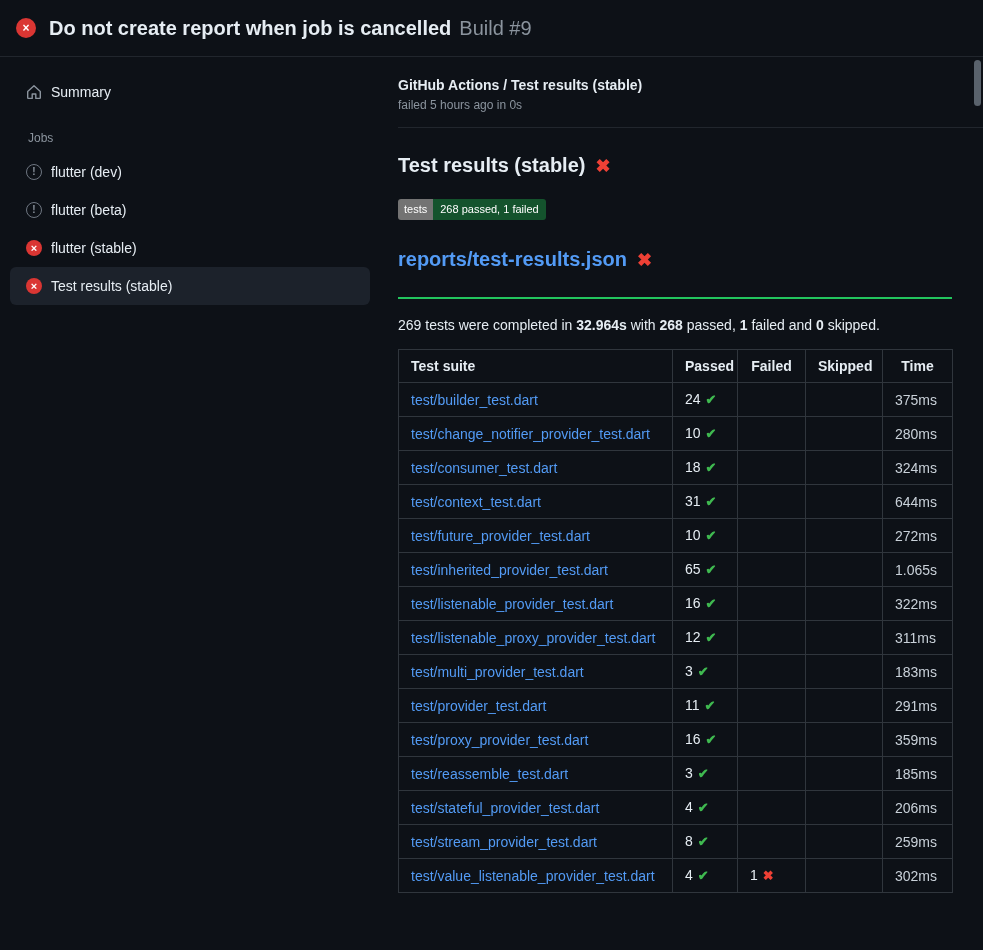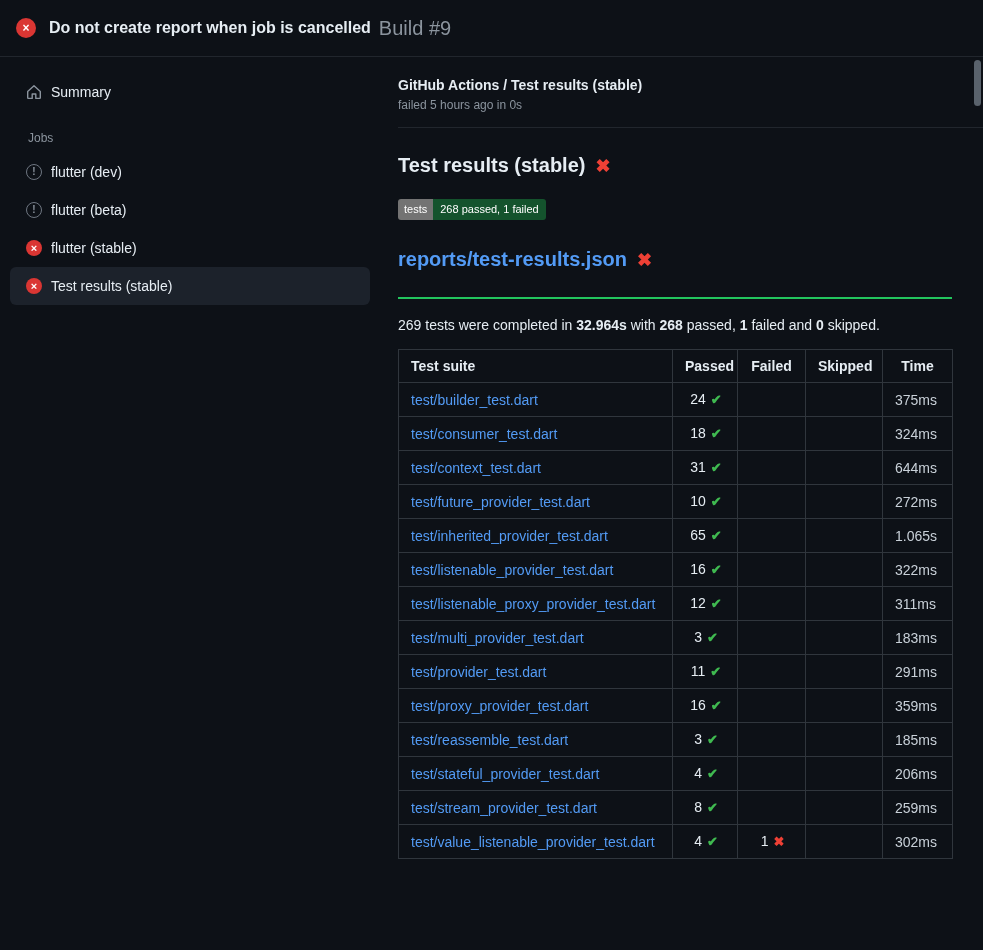--- a/index.html
+++ b/index.html
@@ -24,21 +24,21 @@
   }
   .fail-circle {
     width: 20px; height: 20px;
     border-radius: 50%;
     background: #da3633;
     color: #fff;
     display: flex; align-items: center; justify-content: center;
     font-size: 12px; font-weight: 700;
     flex-shrink: 0;
   }
-  .run-title { font-size: 16px; font-weight: 700; margin-left: 13px; }
+  .run-title { font-size: 20px; font-weight: 700; margin-left: 13px; }
   .run-build { font-size: 20px; font-weight: 400; color: #8b949e; margin-left: 8px; }
 
   
   .content { display: flex; align-items: flex-start; }
 
   
   .sidebar { width: 380px; flex-shrink: 0; padding: 18px 10px 0 10px; }
   .summary-item {
     display: flex; align-items: center; gap: 9px;
     padding: 9px 16px; border-radius: 6px;
@@ -111,21 +111,21 @@
     border: 1px solid #30363d;
     padding: 7px 12px;
     font-size: 14px;
     line-height: 18px;
     overflow: hidden;
     white-space: nowrap;
   }
   .results th { font-weight: 700; text-align: center; color: #e6edf3; }
   .results th.suite-h { text-align: left; }
   .results td.suite a { color: #539bf5; text-decoration: none; }
-  .results td.num-cell { text-align: center; padding-right: 10px; }
+  .results td.num-cell { text-align: left; padding-right: 10px; }
   .results td.time-cell { color: #c9d1d9; text-align: left; }
   .num { color: #e6edf3; }
   .mark { margin-left: 5px; font-size: 13px; font-weight: 700; }
   .mark.pass { color: #3fb950; }
   .mark.fail { color: #ee4035; }
 
   
   .scroll-thumb {
     position: absolute;
     top: 60px; right: 2px;
@@ -225,20 +225,27 @@
       </thead>
       <tbody>
   <tr>
     <td class="suite"><a href="#">test/builder_test.dart</a></td>
     <td class="num-cell"><span class="num">24</span><span class="mark pass">✔</span></td>
     <td class="num-cell"></td>
     <td class="skip-cell"></td>
     <td class="time-cell">375ms</td>
   </tr>
 
+  <tr>
+    <td class="suite"><a href="#">test/change_notifier_provider_test.dart</a></td>
+    <td class="num-cell"><span class="num">10</span><span class="mark pass">✔</span></td>
+    <td class="num-cell"></td>
+    <td class="skip-cell"></td>
+    <td class="time-cell">280ms</td>
+  </tr>
 
   <tr>
     <td class="suite"><a href="#">test/consumer_test.dart</a></td>
     <td class="num-cell"><span class="num">18</span><span class="mark pass">✔</span></td>
     <td class="num-cell"></td>
     <td class="skip-cell"></td>
     <td class="time-cell">324ms</td>
   </tr>
 
   <tr>

